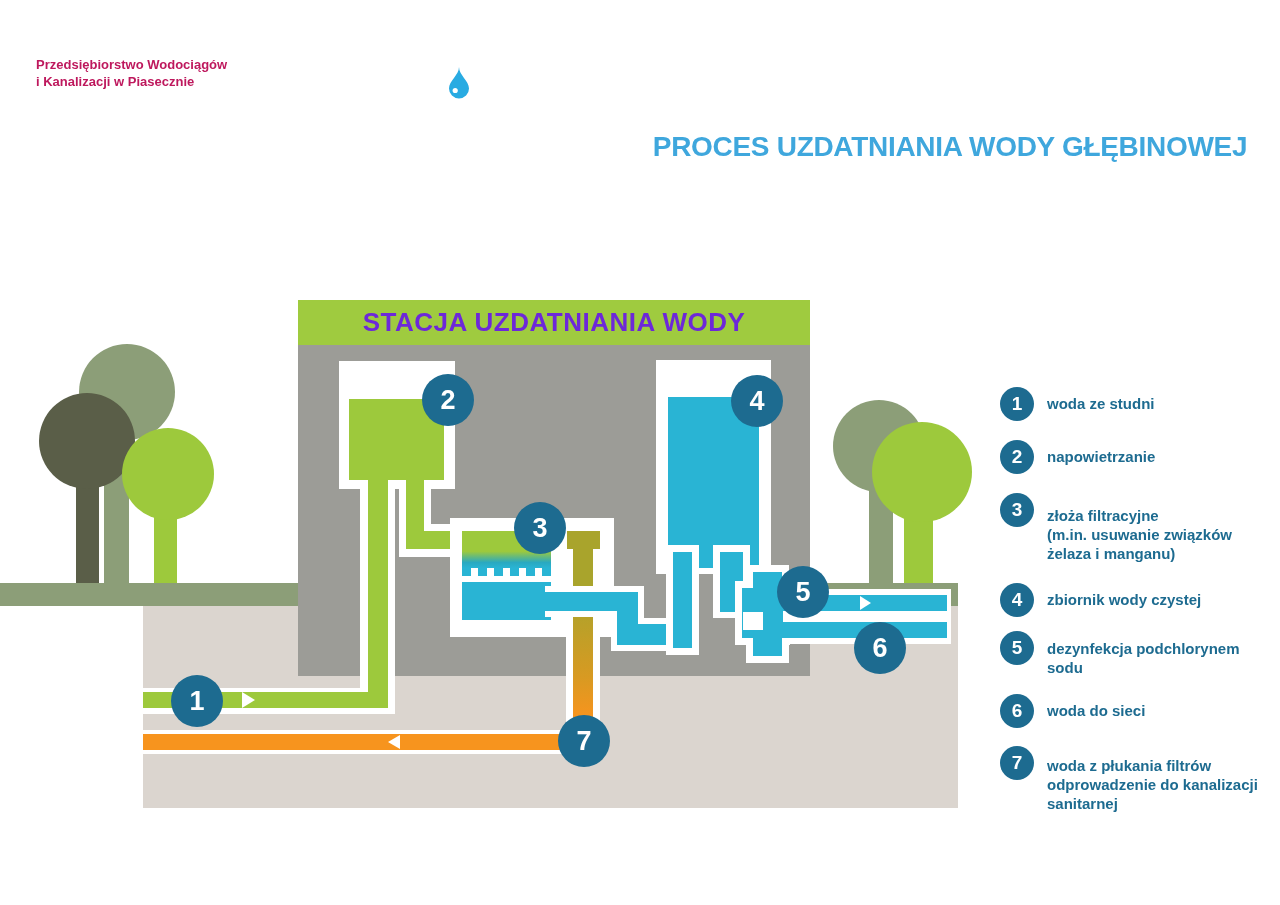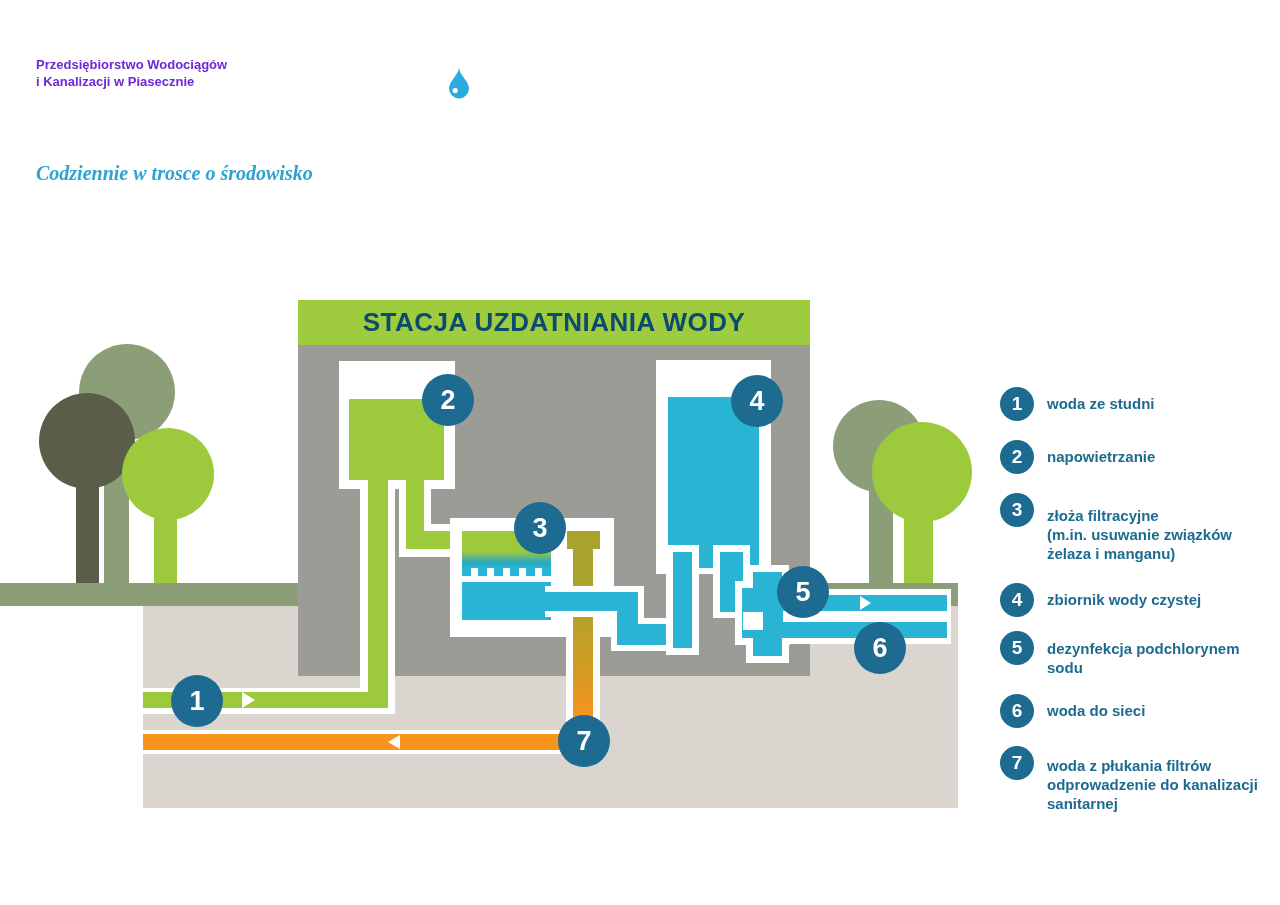--- a/index.html
+++ b/index.html
@@ -20,27 +20,27 @@
   .olive{background:#A9A42C;}
   .tree{border-radius:50%;}
   
   .badge{
     position:absolute;background:#1D6B90;border-radius:50%;color:#fff;font-weight:bold;
     display:flex;align-items:center;justify-content:center;
   }
   .badge.big{width:52px;height:52px;font-size:27px;}
   .badge.small{width:34px;height:34px;font-size:19px;}
   
-  .company-lines{position:absolute;left:36px;top:56px;font-size:13px;line-height:17px;color:#6d28d9;font-weight:bold;}
+  .company-lines{position:absolute;left:36px;top:56px;font-size:13px;line-height:17px;color:#be185d;font-weight:bold;}
   .brand{position:absolute;left:34px;top:92px;font-size:56px;font-weight:bold;letter-spacing:-3.5px;color:#1E1E1E;}
   .tagline{position:absolute;left:36px;top:162px;font-family:"Liberation Serif",serif;font-style:italic;font-weight:600;font-size:20px;color:#2EA2D0;}
   .page-title{position:absolute;left:650px;top:131px;width:600px;text-align:center;font-size:28px;font-weight:bold;color:#3FA7DD;letter-spacing:-0.3px;}
   .station-label{
     position:absolute;left:298px;top:300px;width:512px;height:45px;line-height:45px;background:#9FCB3F;
-    color:#0c4a6e;font-size:26px;font-weight:bold;text-align:center;letter-spacing:0.5px;
+    color:#6d28d9;font-size:26px;font-weight:bold;text-align:center;letter-spacing:0.5px;
   }
   
   .filter-layer{background:linear-gradient(180deg,#9DC93C 0%,#9DC93C 55%,#2AA9C0 85%,#29B4D4 100%);}
   .teeth{background:repeating-linear-gradient(90deg,#29B4D4 0 9px,rgba(0,0,0,0) 9px 16px);}
   .drain{background:linear-gradient(180deg,#A9A42C 0%,#A9A42C 30%,#D79A22 70%,#F7941E 90%);}
   
   .arr{position:absolute;width:0;height:0;}
   .arr-r1{border-top:8px solid transparent;border-bottom:8px solid transparent;border-left:13px solid #fff;}
   .arr-r5{border-top:7px solid transparent;border-bottom:7px solid transparent;border-left:11px solid #fff;}
   .arr-l7{border-top:7px solid transparent;border-bottom:7px solid transparent;border-right:12px solid #fff;}
@@ -53,22 +53,22 @@
 <div id="stage">
 
   <div class="company-lines">
     <div>Przedsiębiorstwo Wodociągów</div>
     <div>i Kanalizacji w Piasecznie</div>
   </div>
   <svg class="s" style="left:447px;top:66px" width="24" height="34" viewBox="0 0 24 34">
     <path d="M12 1 C12 9 2 15 2 22.5 a10 10 0 0 0 20 0 C22 15 12 9 12 1 Z" fill="#29ABE2"></path>
     <circle cx="8.2" cy="24.5" r="2.6" fill="#ffffff"></circle>
   </svg>
-  <div class="tagline">Codziennie w trosce o środowisko</div>
 
+  <div class="page-title">PROCES UZDATNIANIA WODY GŁĘBINOWEJ</div>
 
   <div>
 
     <div class="s sage" style="left:104px;top:420px;width:25px;height:164px"></div>
     <div class="s sage tree" style="left:79px;top:344px;width:96px;height:96px"></div>
     <div class="s darkolive" style="left:76px;top:460px;width:23px;height:124px"></div>
     <div class="s darkolive tree" style="left:39px;top:393px;width:96px;height:96px"></div>
     <div class="s lime" style="left:154px;top:490px;width:23px;height:94px"></div>
     <div class="s lime tree" style="left:122px;top:428px;width:92px;height:92px"></div>
 

